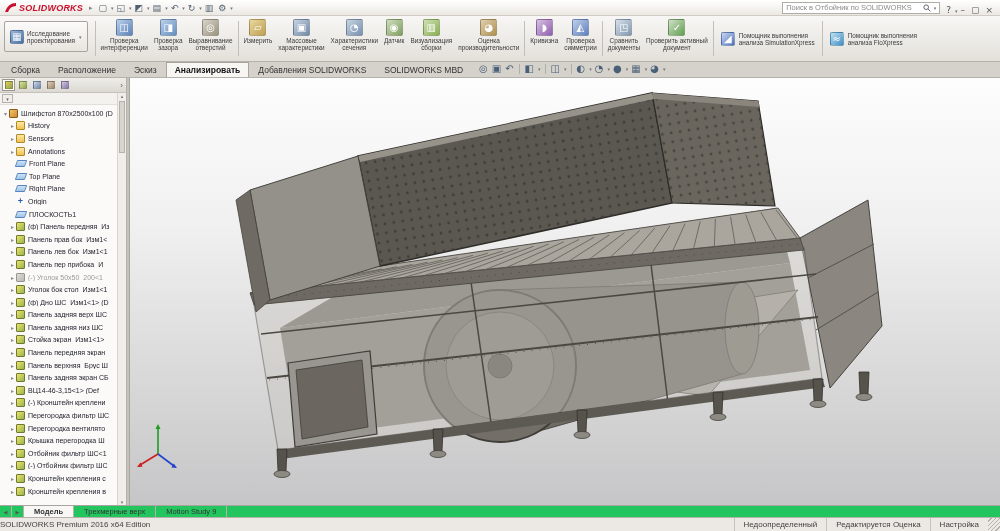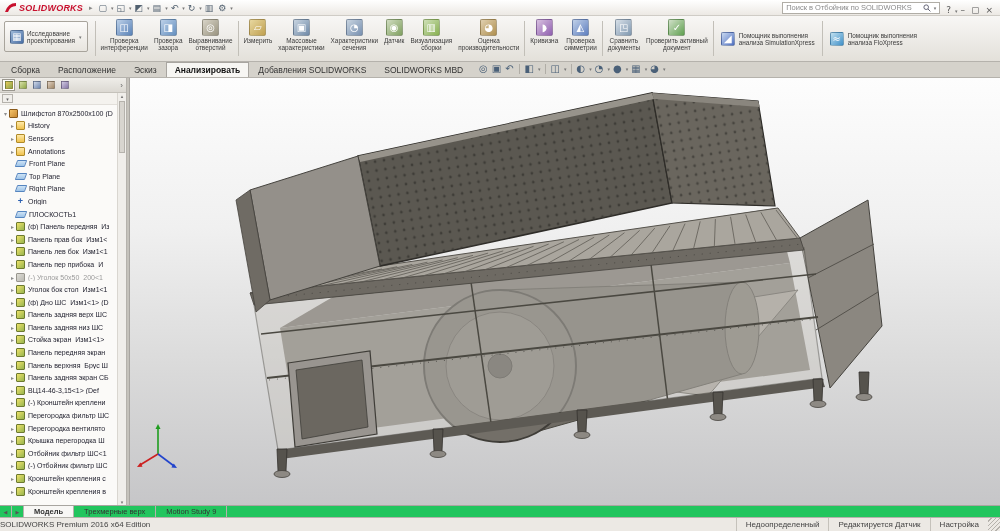--- a/index.html
+++ b/index.html
@@ -558,17 +558,17 @@
       <div class="mtab active">Модель</div>
       <div class="mtab">Трехмерные верх</div>
       <div class="mtab">Motion Study 9</div>
     </div>
 </div>
 
 <div id="statusbar">
   <span class="sleft">SOLIDWORKS Premium 2016 x64 Edition</span>
   <div id="status-right">
       <span class="sitem">Недоопределенный</span>
-      <span class="sitem">Редактируется Датчик</span>
+      <span class="sitem">Редактируется Оценка</span>
       <span class="sitem">Настройка</span>
     </div>
   <div class="grip"></div>
 </div>
 
 </body></html>

